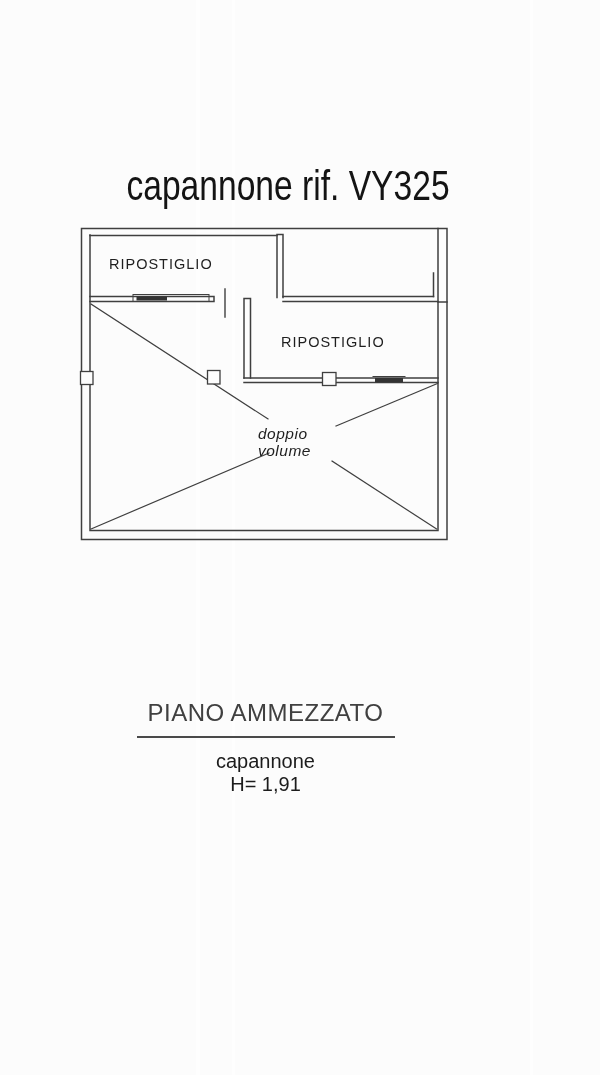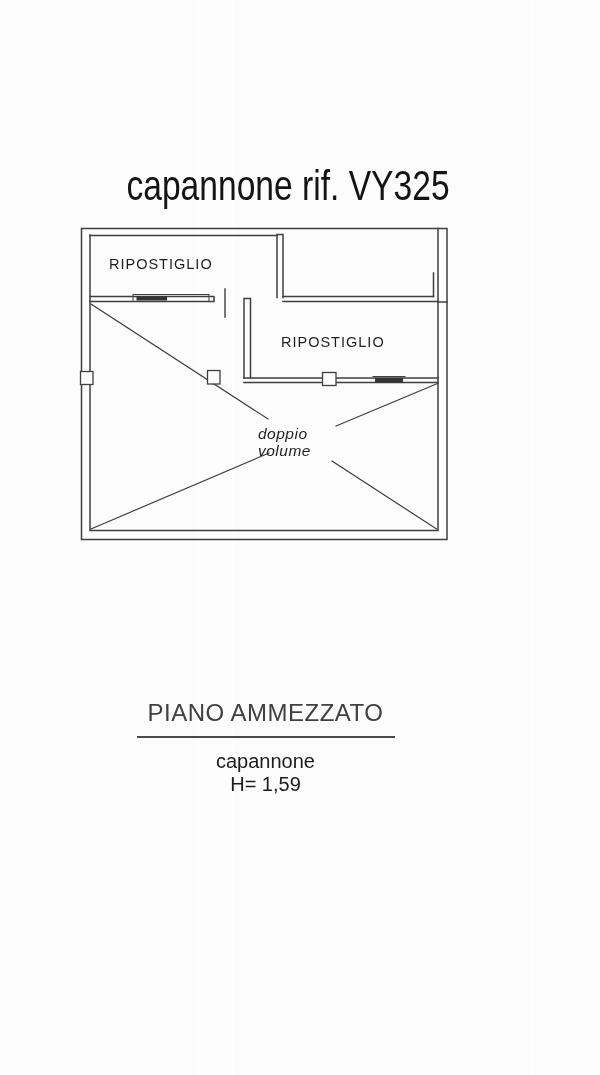--- a/index.html
+++ b/index.html
@@ -117,13 +117,13 @@
 <div class="room-label label-room1">RIPOSTIGLIO</div>
 <div class="room-label label-room2">RIPOSTIGLIO</div>
 <div class="room-label label-void">
   <div>doppio</div>
   <div>volume</div>
 </div>
 
 <div class="section-heading">PIANO AMMEZZATO</div>
 <div class="section-rule"></div>
 <div class="section-sub sub1">capannone</div>
-<div class="section-sub sub2">H= 1,59</div>
+<div class="section-sub sub2">H= 1,91</div>
 
 </body></html>

